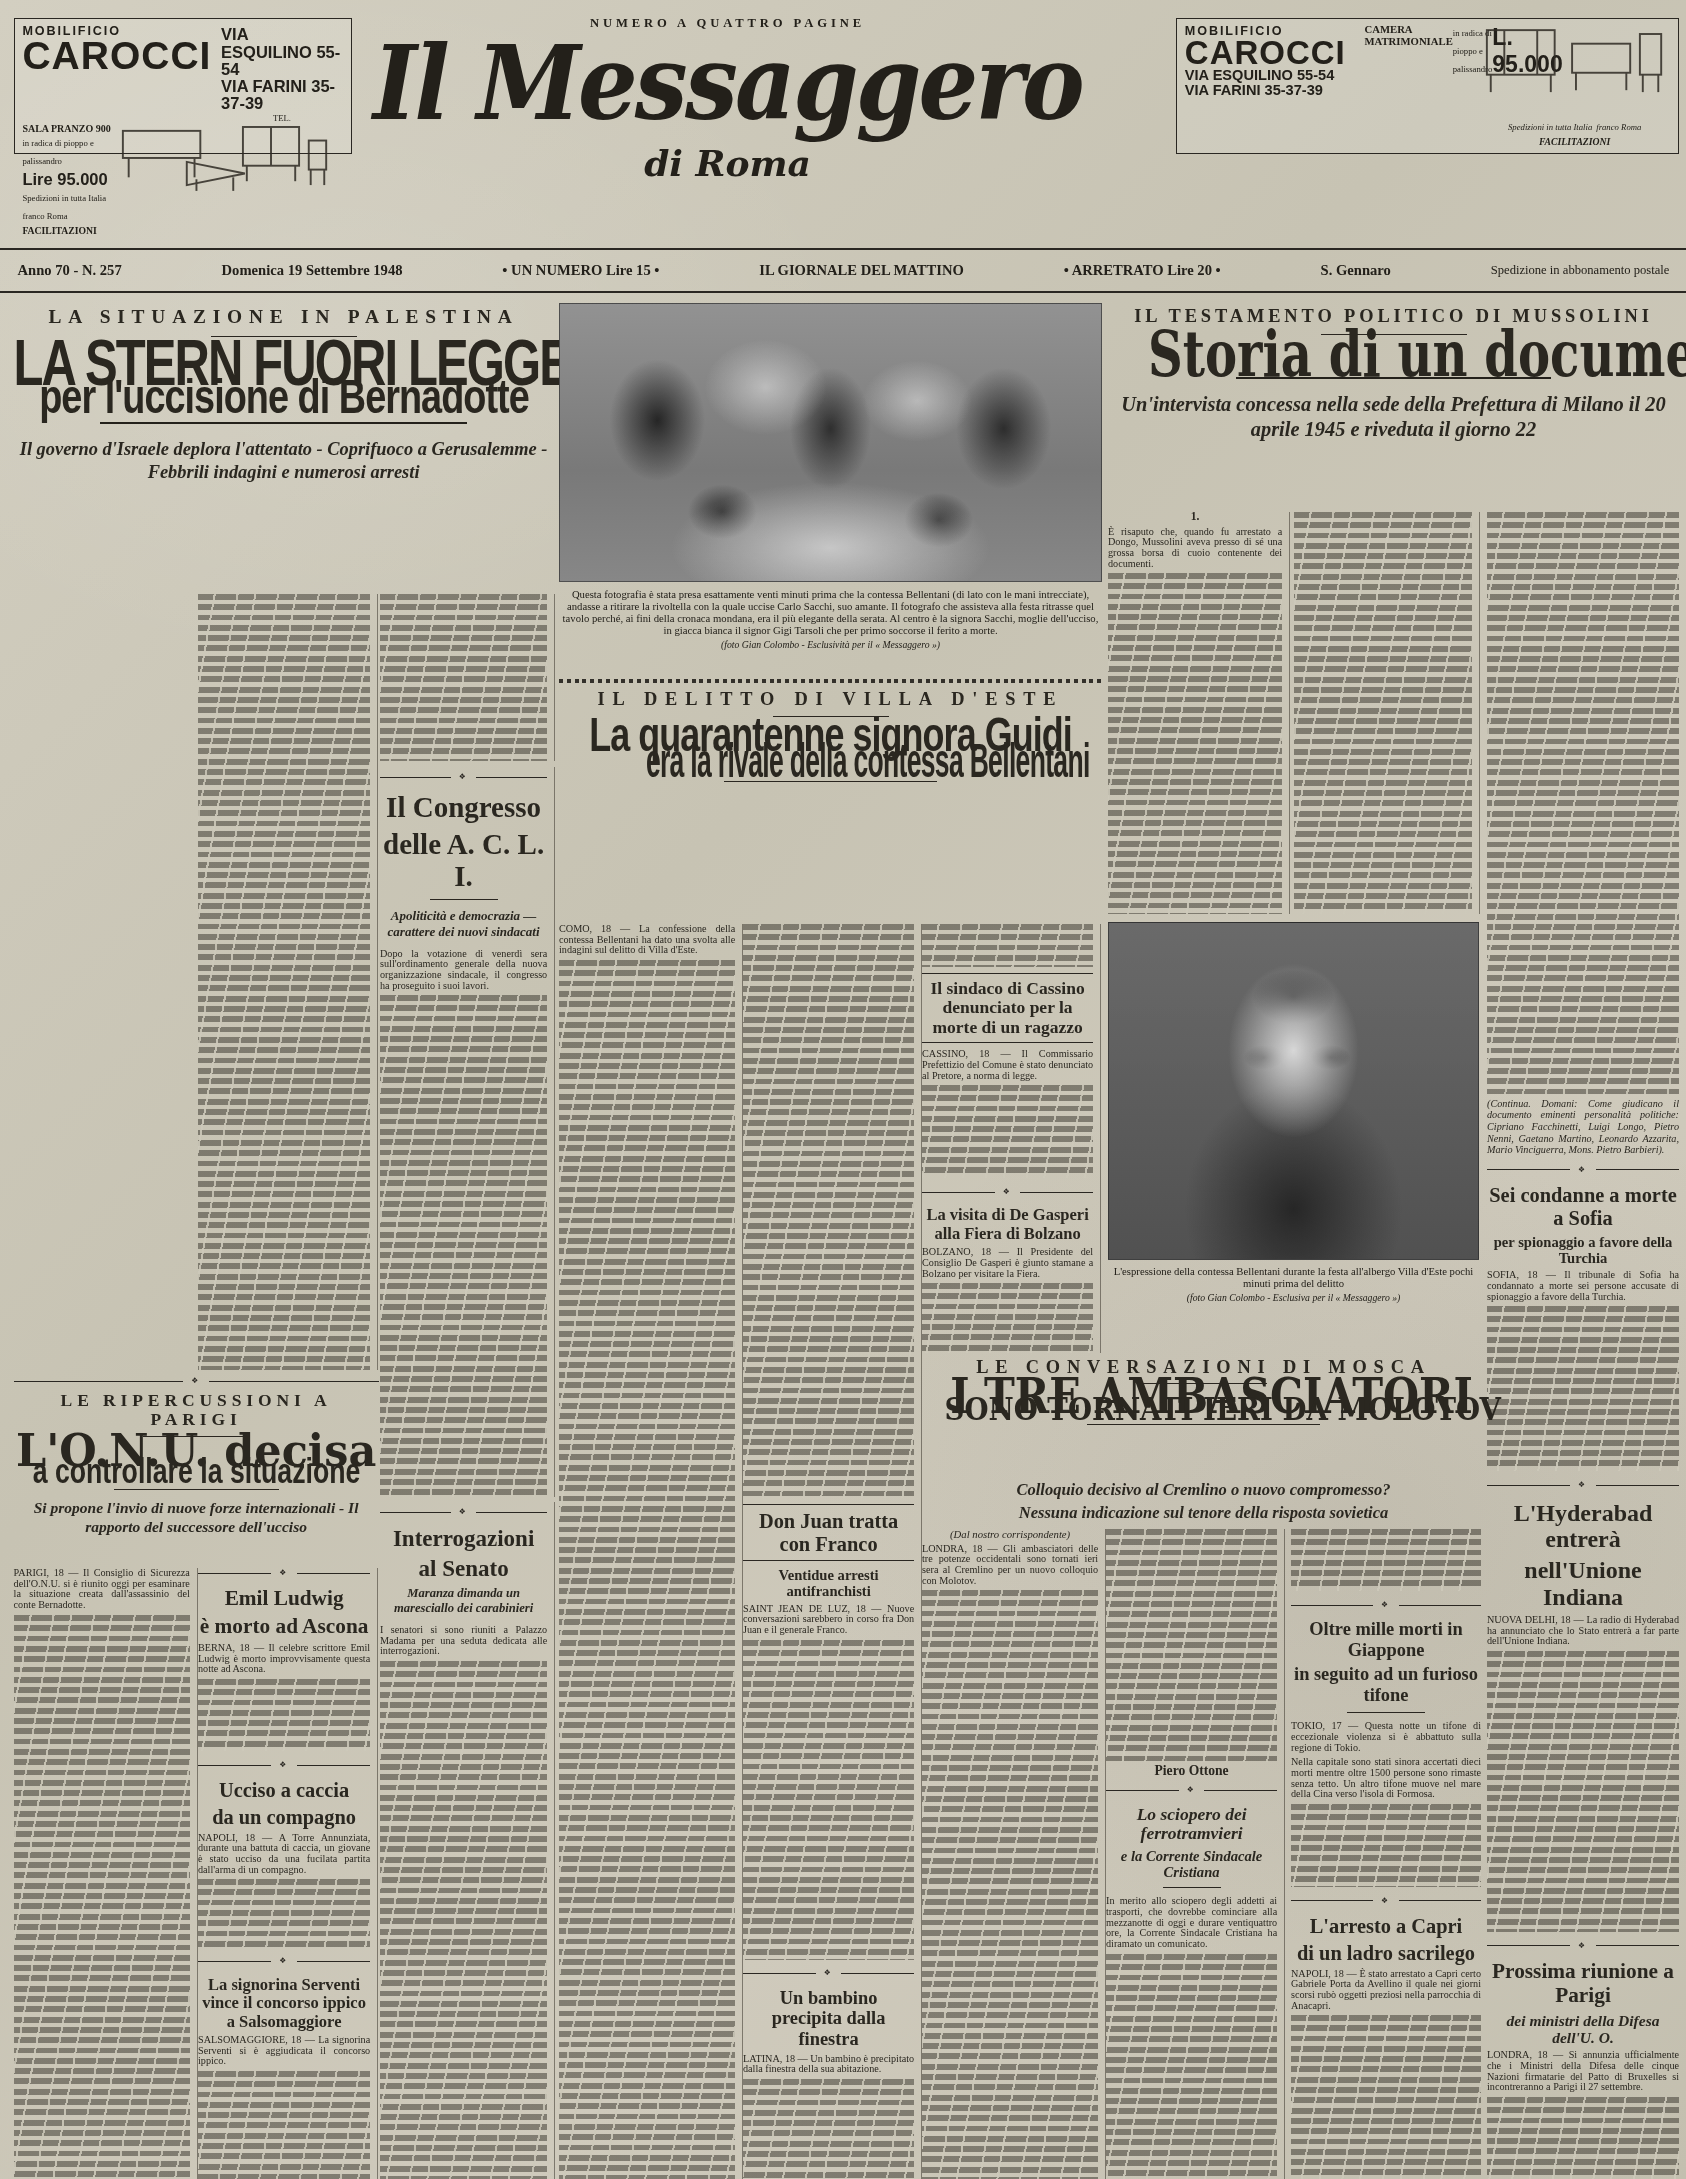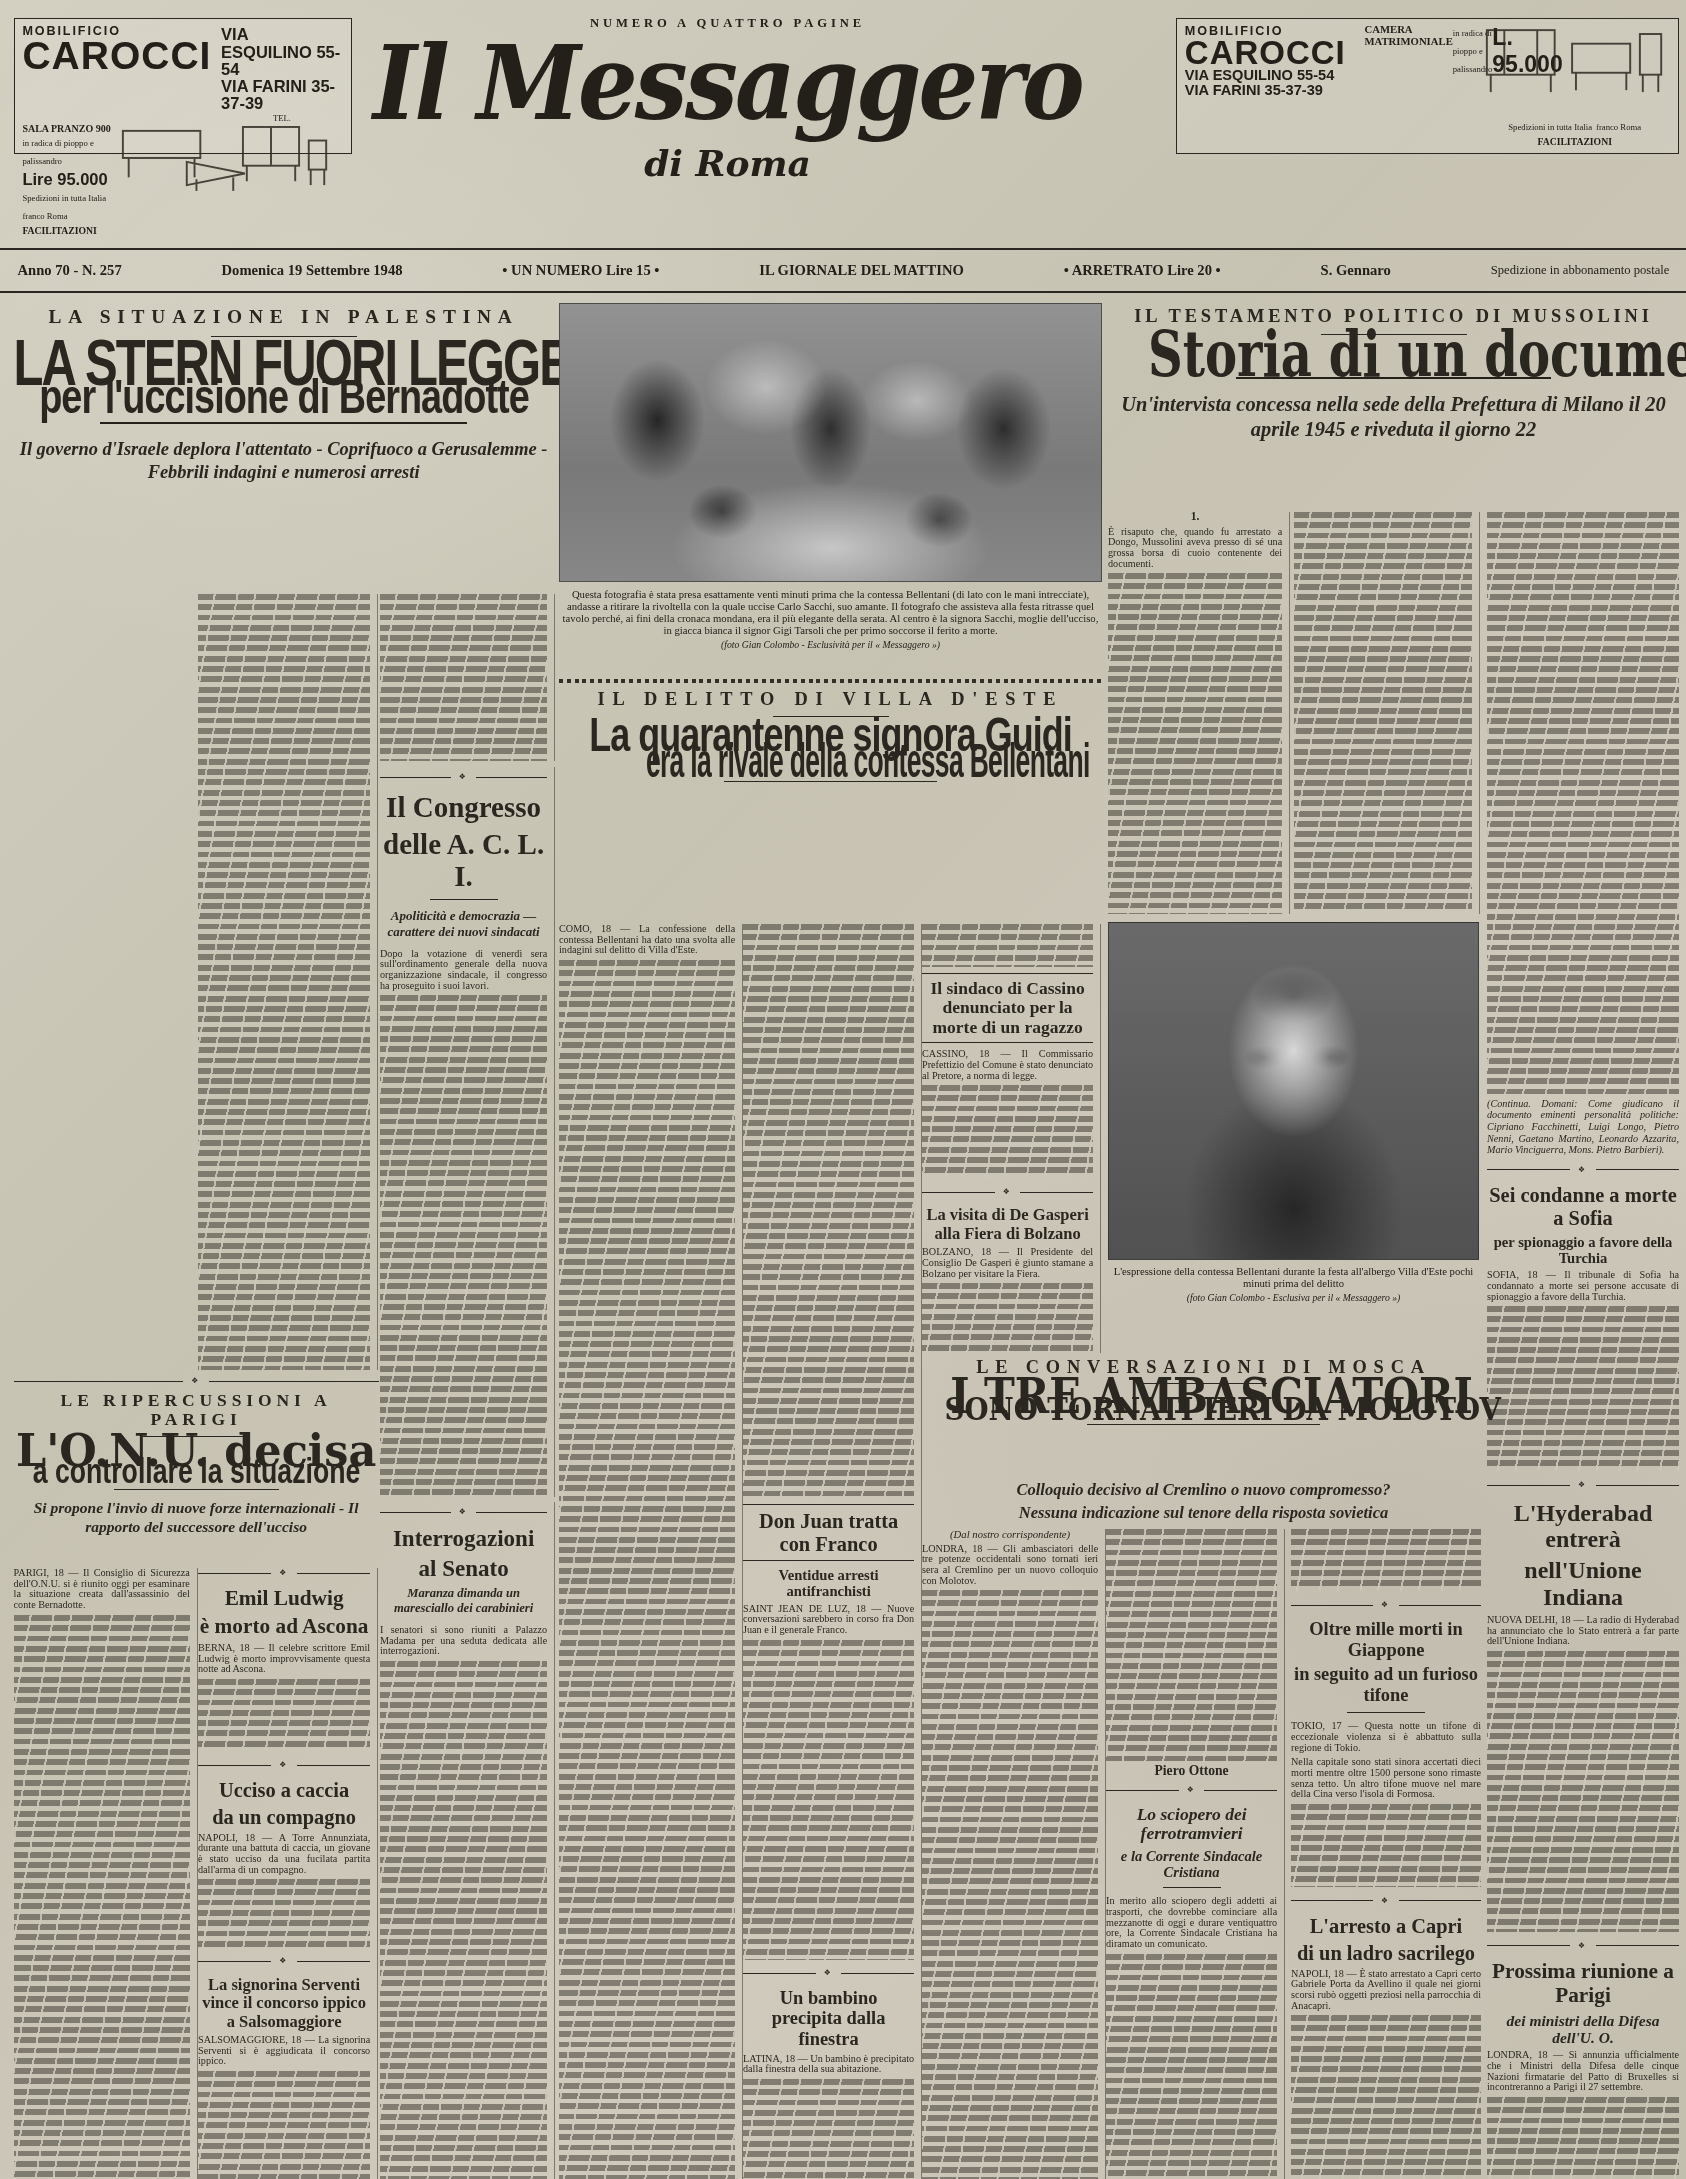--- a/index.html
+++ b/index.html
@@ -131,21 +131,21 @@
       <div class="ad-brand-kicker">MOBILIFICIO</div>
       <div class="ad-brand" style="font-size:33px;">CAROCCI</div>
       <div class="ad-addr" style="font-size:14.6px;">VIA ESQUILINO 55-54</div>
       <div class="ad-addr" style="font-size:14.6px;">VIA FARINI 35-37-39</div>
     </div>
     <div style="width:105px;display:flex;flex-direction:row;justify-content:space-between;">
       <div class="ad-bold-sm" style="font-size:10.7px;line-height:1.1;">CAMERA MATRIMONIALE</div>
       <div class="ad-small">in radica di pioppo e palissandro</div>
       <div class="ad-price" style="font-size:23px;">L. 95.000</div>
     </div>
-    <div style="flex:1;display:flex;flex-direction:column;align-items:center;justify-content:space-between;">
+    <div style="flex:1;display:flex;flex-direction:column;align-items:center;justify-content:space-between;font-style:italic;">
       <svg class="sketch" width="184" height="82" viewBox="0 0 190 84">
         <g fill="none" stroke="#2f2b24" stroke-width="2">
           <rect x="4" y="6" width="70" height="46"></rect>
             <line x1="22" y1="6" x2="22" y2="52"></line>
             <line x1="56" y1="6" x2="56" y2="52"></line>
           <line x1="8" y1="52" x2="8" y2="70"></line>
             <line x1="70" y1="52" x2="70" y2="70"></line>
           <rect x="92" y="20" width="60" height="30"></rect>
             <line x1="96" y1="50" x2="96" y2="68"></line>
             <line x1="148" y1="50" x2="148" y2="68"></line>

